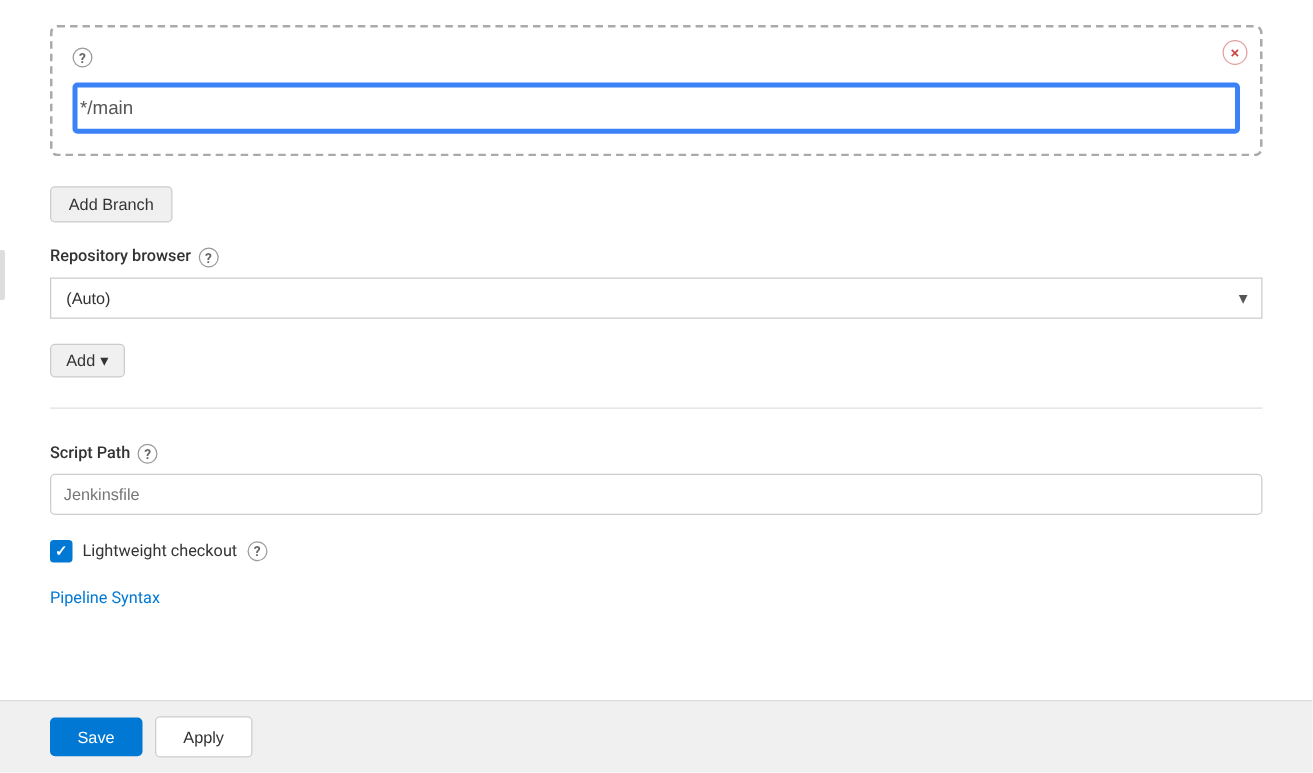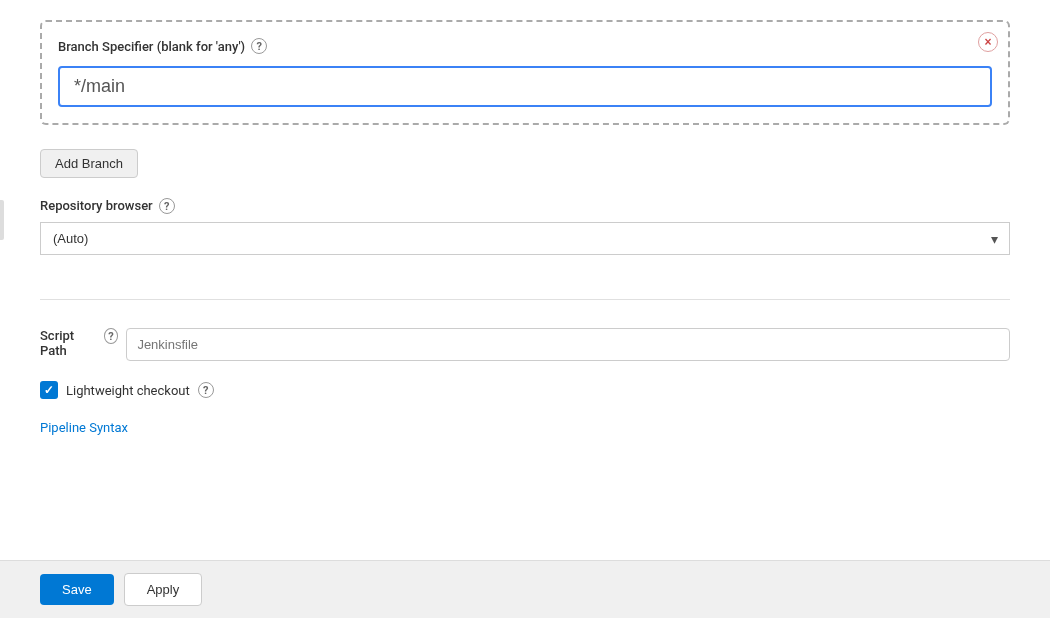--- a/index.html
+++ b/index.html
@@ -79,24 +79,24 @@
       display: flex;
       align-items: center;
       justify-content: center;
       cursor: pointer;
       font-size: 12px;
       font-weight: bold;
     }
 
     .branch-input {
       width: 100%;
-      padding: 8px 14px;
-      border: 2px solid #3b82f6;
-      border-radius: 4px;
-      font-size: 18px;
+      padding: 8px 2px;
+      border: 4px solid #3b82f6;
+      border-radius: 4px;
+      font-size: 15px;
       color: #555;
       background: #fff;
     }
 
     
     .add-branch-btn {
       display: inline-flex;
       align-items: center;
       padding: 6px 14px;
       border: 1px solid #ccc;
@@ -178,21 +178,21 @@
 
     .divider {
       border: none;
       border-top: 1px solid #e0e0e0;
       margin: 4px 0;
     }
 
     
     .script-path-section {
       display: flex;
-      flex-direction: row;
+      flex-direction: column;
       gap: 8px;
       padding-top: 4px;
     }
 
     .script-path-input {
       width: 100%;
       padding: 8px 10px;
       border: 1px solid #ccc;
       border-radius: 4px;
       font-size: 13px;
@@ -285,21 +285,20 @@
 <body>
 
 <div style="position:relative;">
   <div class="sidebar-indicator"></div>
 </div>
 
 <div class="main-content">
 
   <div class="branch-specifier-container">
     <div class="branch-specifier-header">
-      <span class="branch-specifier-label">Branch Specifier (blank for 'any')</span>
       <span class="help-icon">?</span>
     </div>
     <button class="close-btn">×</button>
     <input class="branch-input" type="text" value="*/main" style="">
   </div>
 
   <div>
     <button class="add-branch-btn">Add Branch</button>
   </div>
 
@@ -317,20 +316,26 @@
         <option>googlesource</option>
         <option>phabricator</option>
         <option>redmineweb</option>
         <option>stash</option>
         <option>viewgit</option>
       </select>
     </div>
   </div>
 
   <div class="section">
+    <div>
+      <button class="add-btn">
+        <span>Add</span>
+        <span>▾</span>
+      </button>
+    </div>
   </div>
 
   <hr class="divider">
 
   <div class="script-path-section">
     <div class="section-label">
       <span>Script Path</span>
       <span class="help-icon">?</span>
     </div>
     <input class="script-path-input" type="text" value="" placeholder="Jenkinsfile" style="">

